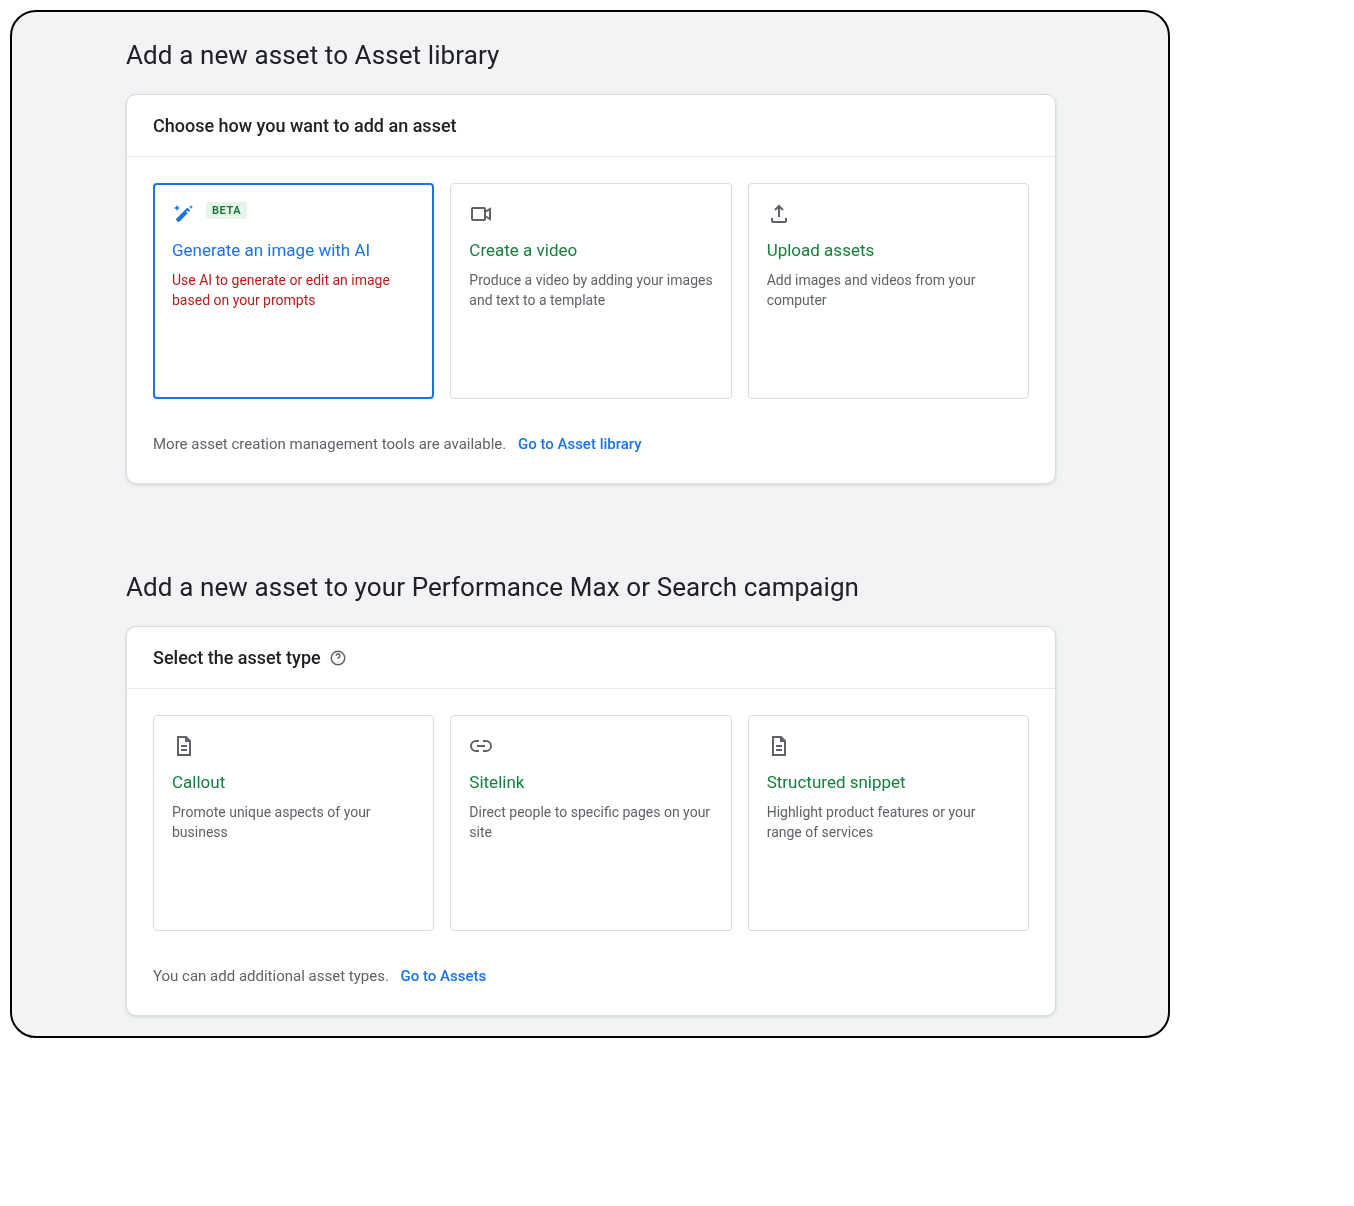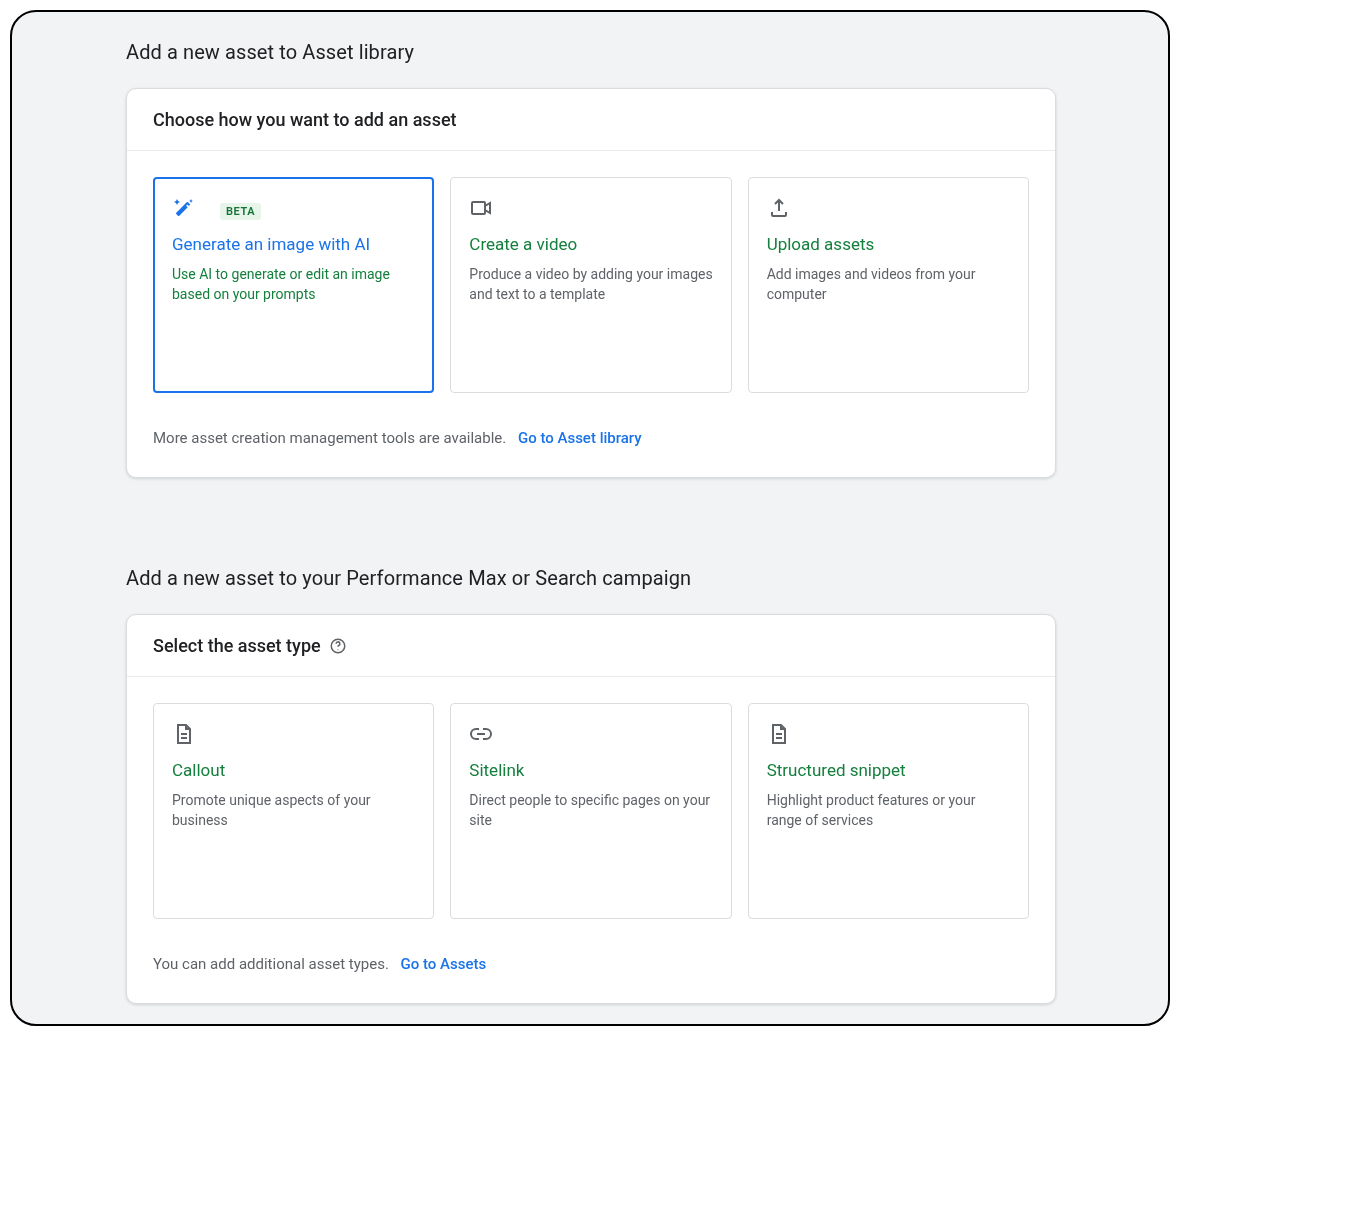--- a/index.html
+++ b/index.html
@@ -9,21 +9,21 @@
       padding: 10px;
     }
     .frame {
       width: 1160px;
       background: #f1f3f4;
       border: 2px solid #000;
       border-radius: 26px;
       padding: 10px 18px 20px 18px;
     }
     .section-title {
-      font-size: 20px;
+      font-size: 26px;
       font-weight: 400;
       color: #202124;
       margin: 18px 0 24px 96px;
       letter-spacing: .1px;
     }
     .card {
       background: #fff;
       border: 1px solid #dadce0;
       border-radius: 10px;
       box-shadow: 0 1px 3px rgba(60,64,67,.18);
@@ -54,38 +54,38 @@
       min-height: 216px;
       cursor: pointer;
       background: #fff;
     }
     .opt.selected {
       border: 2px solid #1a73e8;
       padding: 17px;
     }
     .opt .icon-row {
       display: flex;
-      align-items: flex-end;
-      gap: 24px;
+      align-items: flex-start;
+      gap: 10px;
       margin-bottom: 14px;
       height: 24px;
     }
     .opt-title {
       font-size: 17px;
       font-weight: 400;
       color: #15803d;
       margin-bottom: 10px;
     }
     .opt.selected .opt-title { color: #1a73e8; }
     .opt-desc {
       font-size: 14px;
       color: #5f6368;
       line-height: 1.45;
     }
-    .opt.selected .opt-desc { color: #15803d; }
+    .opt.selected .opt-desc { color: #b91c1c; }
     .badge {
       font-size: 11px;
       font-weight: 600;
       letter-spacing: .6px;
       color: #137333;
       background: #e6f4ea;
       border-radius: 3px;
       padding: 2px 6px;
     }
     .footer-line {

